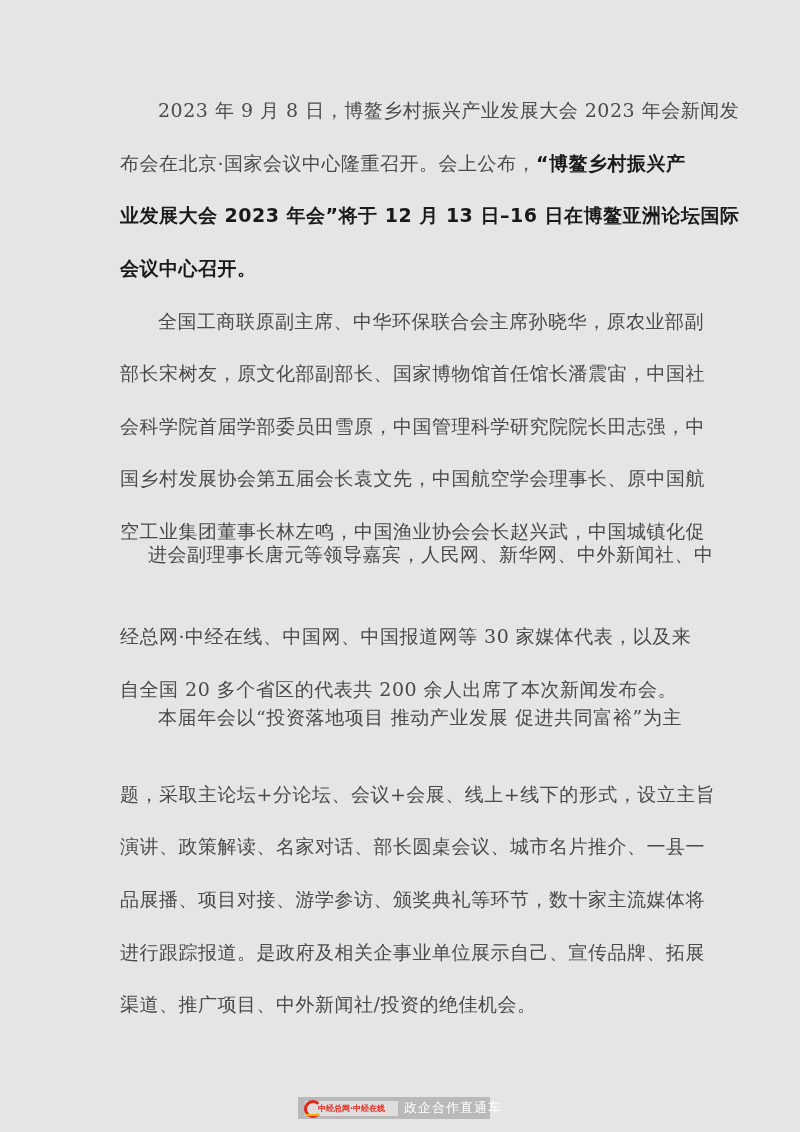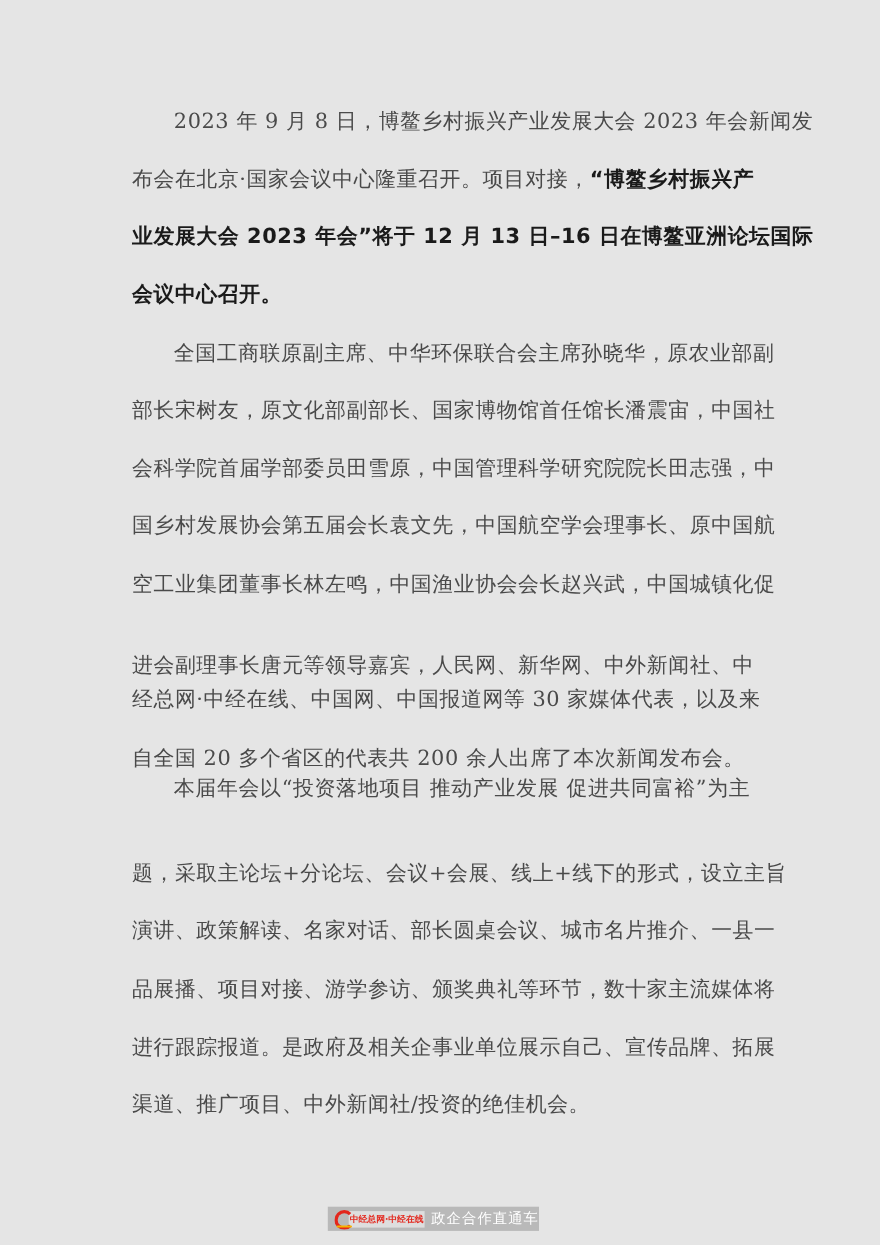--- a/index.html
+++ b/index.html
@@ -81,21 +81,21 @@
       height: 2px;
       background: #f5b400;
       border-radius: 1px;
     }
     .wm-brand {
       font-family: "DejaVu Sans", "Liberation Sans", sans-serif;
       font-size: 8px;
       font-weight: bold;
       color: #e3261c;
       background: #dedede;
-      padding: 2px 1px;
+      padding: 2px 13px;
       margin-left: 1px;
       white-space: nowrap;
     }
     .wm-slogan {
       font-family: "DejaVu Sans", "Liberation Sans", sans-serif;
       font-size: 13px;
       font-weight: normal;
       color: #ffffff;
       margin-left: 6px;
       white-space: nowrap;
@@ -105,21 +105,21 @@
 </head>
 <body>
 
 <div class="page">
 
   <div>
     <div class="line indent" style="top:95px;">
       <span>2023 年 9 月 8 日，博鳌乡村振兴产业发展大会 2023 年会新闻发</span>
     </div>
     <div class="line" style="top:148px;">
-      <span>布会在北京·国家会议中心隆重召开。项目对接，</span><span class="bold">“博鳌乡村振兴产</span>
+      <span>布会在北京·国家会议中心隆重召开。会上公布，</span><span class="bold">“博鳌乡村振兴产</span>
     </div>
     <div class="line bold" style="top:200px;">
       <span>业发展大会 2023 年会”将于 12 月 13 日–16 日在博鳌亚洲论坛国际</span>
     </div>
     <div class="line bold last" style="top:253px;">
       <span>会议中心召开。</span>
     </div>
   </div>
 
   <div>
@@ -131,21 +131,21 @@
     </div>
     <div class="line" style="top:411px;">
       <span>会科学院首届学部委员田雪原，中国管理科学研究院院长田志强，中</span>
     </div>
     <div class="line" style="top:463px;">
       <span>国乡村发展协会第五届会长袁文先，中国航空学会理事长、原中国航</span>
     </div>
     <div class="line" style="top:516px;">
       <span>空工业集团董事长林左鸣，中国渔业协会会长赵兴武，中国城镇化促</span>
     </div>
-    <div class="line" style="top:590px;">
+    <div class="line" style="top:539px;margin-left:28px;">
       <span>进会副理事长唐元等领导嘉宾，人民网、新华网、中外新闻社、中</span>
     </div>
     <div class="line" style="top:621px;">
       <span>经总网·中经在线、中国网、中国报道网等 30 家媒体代表，以及来</span>
     </div>
     <div class="line last" style="top:674px;">
       <span>自全国 20 多个省区的代表共 200 余人出席了本次新闻发布会。</span>
     </div>
   </div>
 

